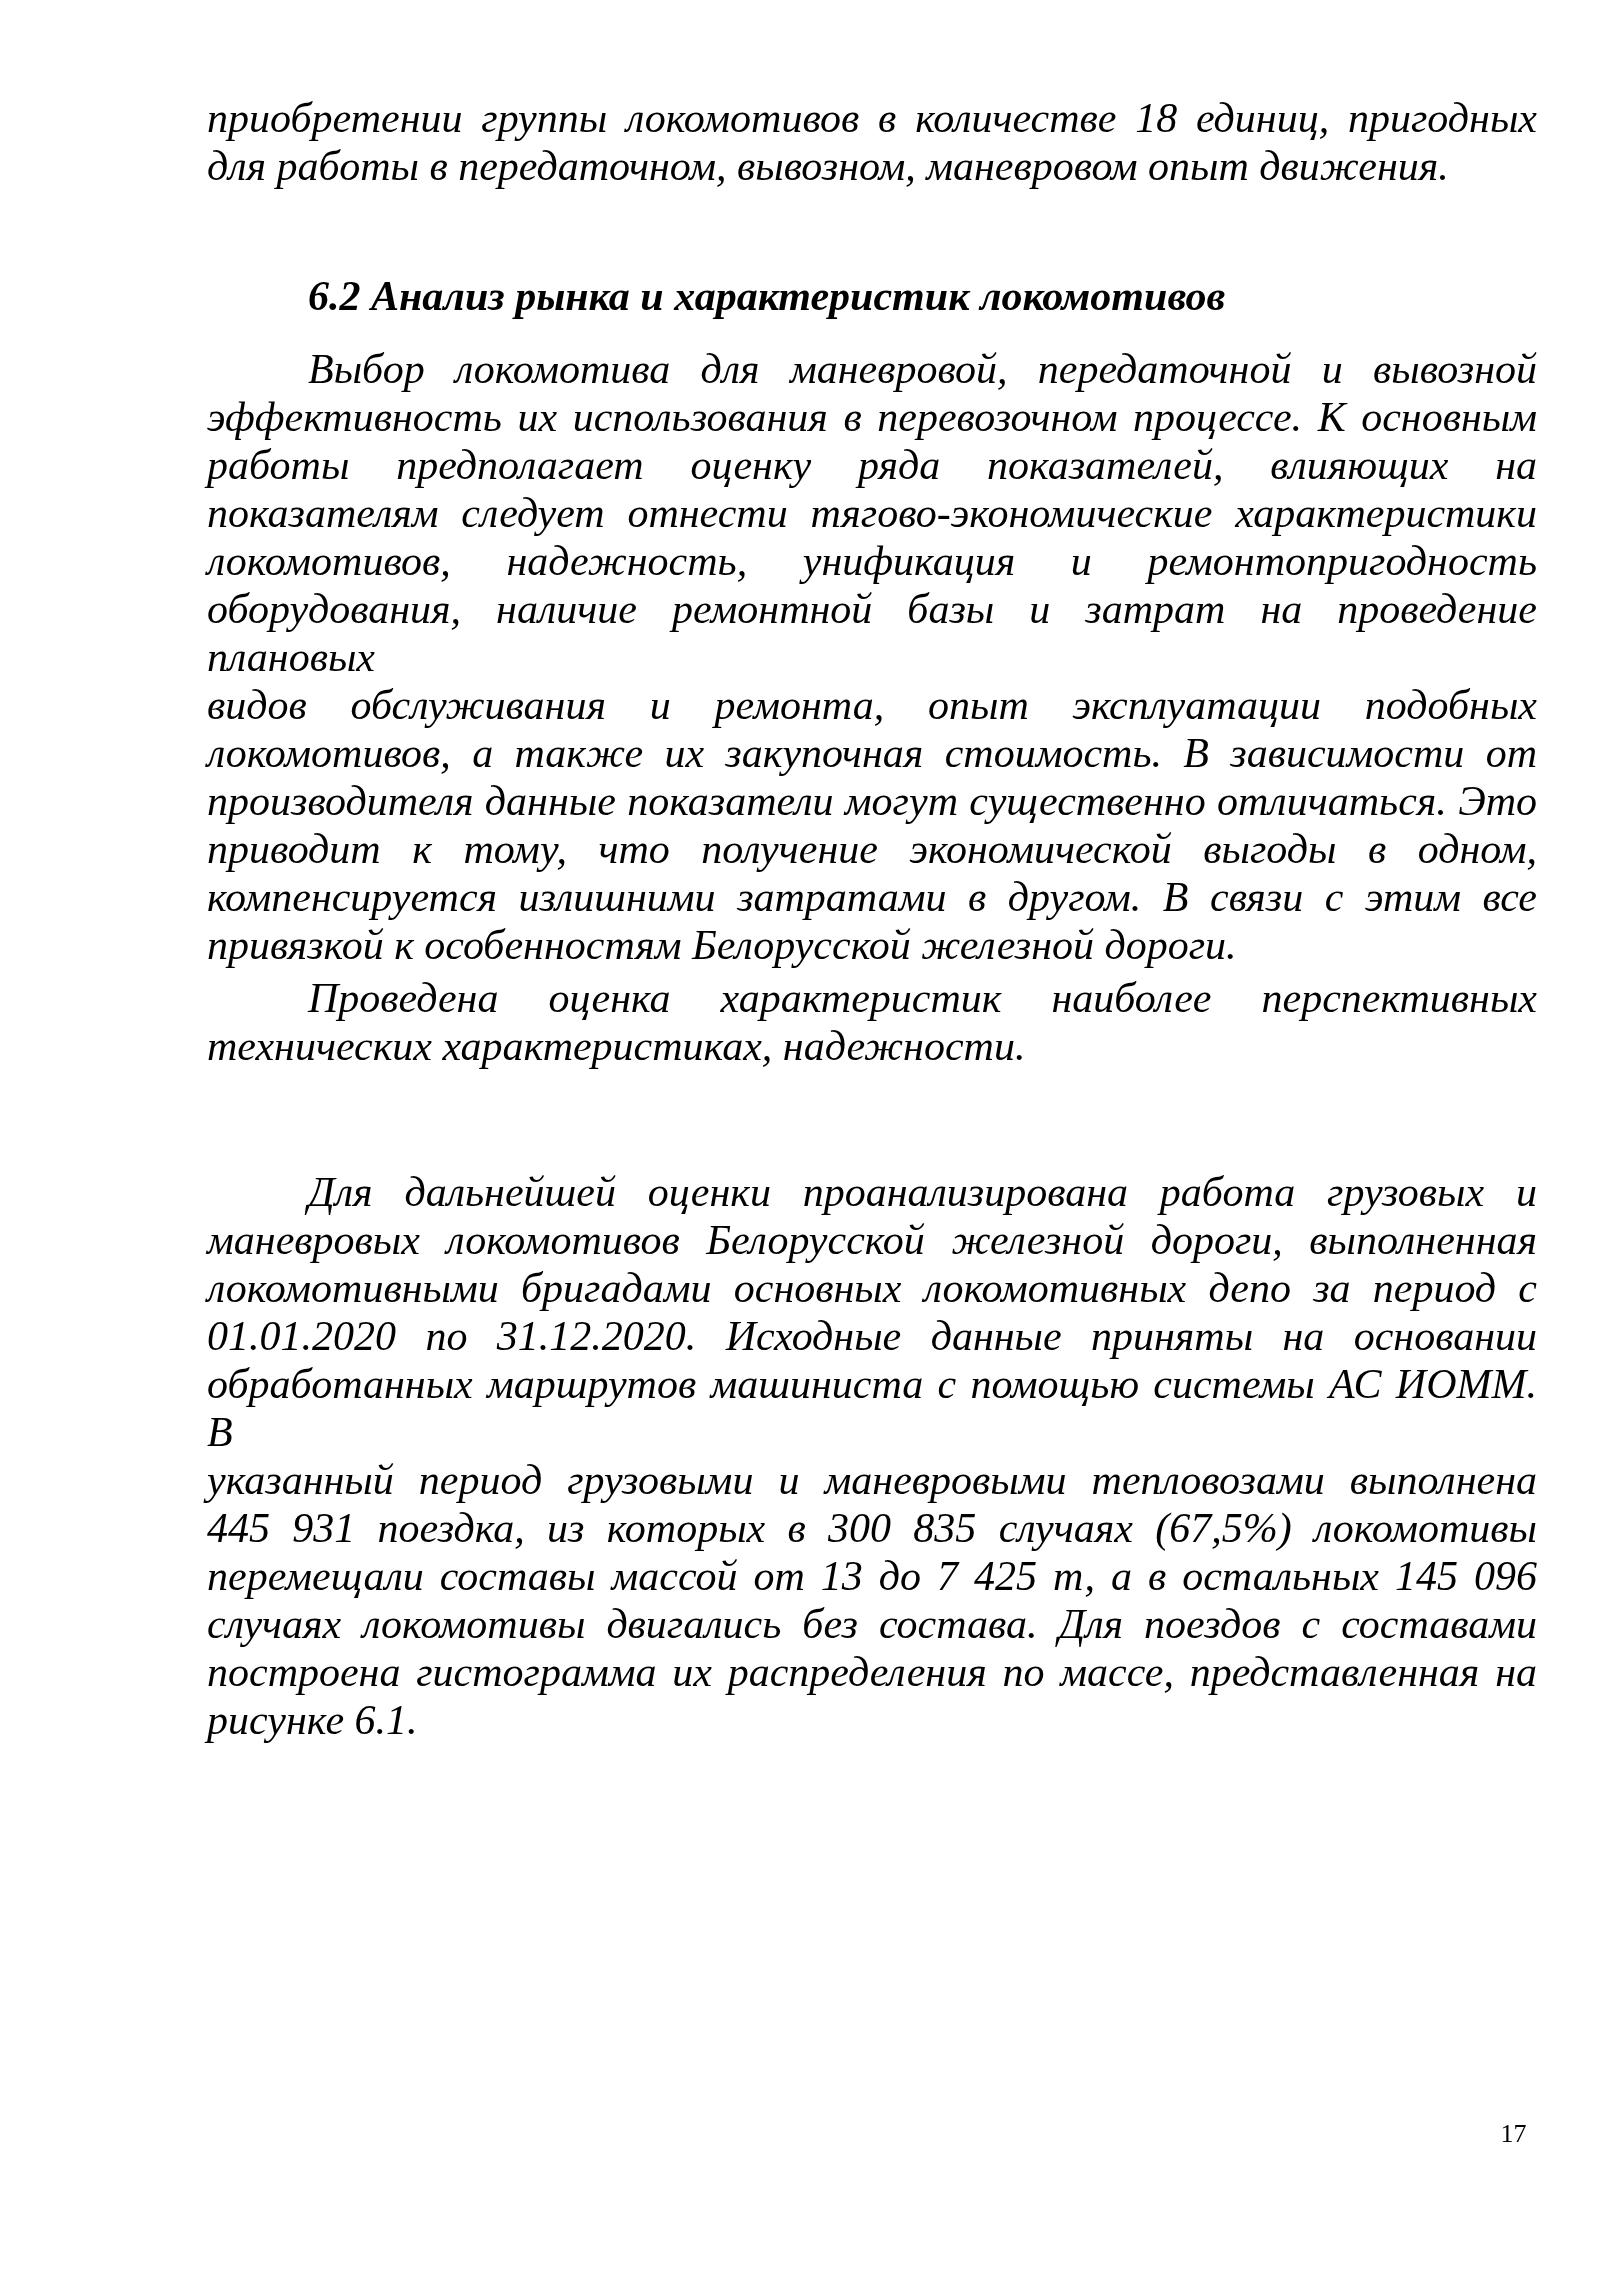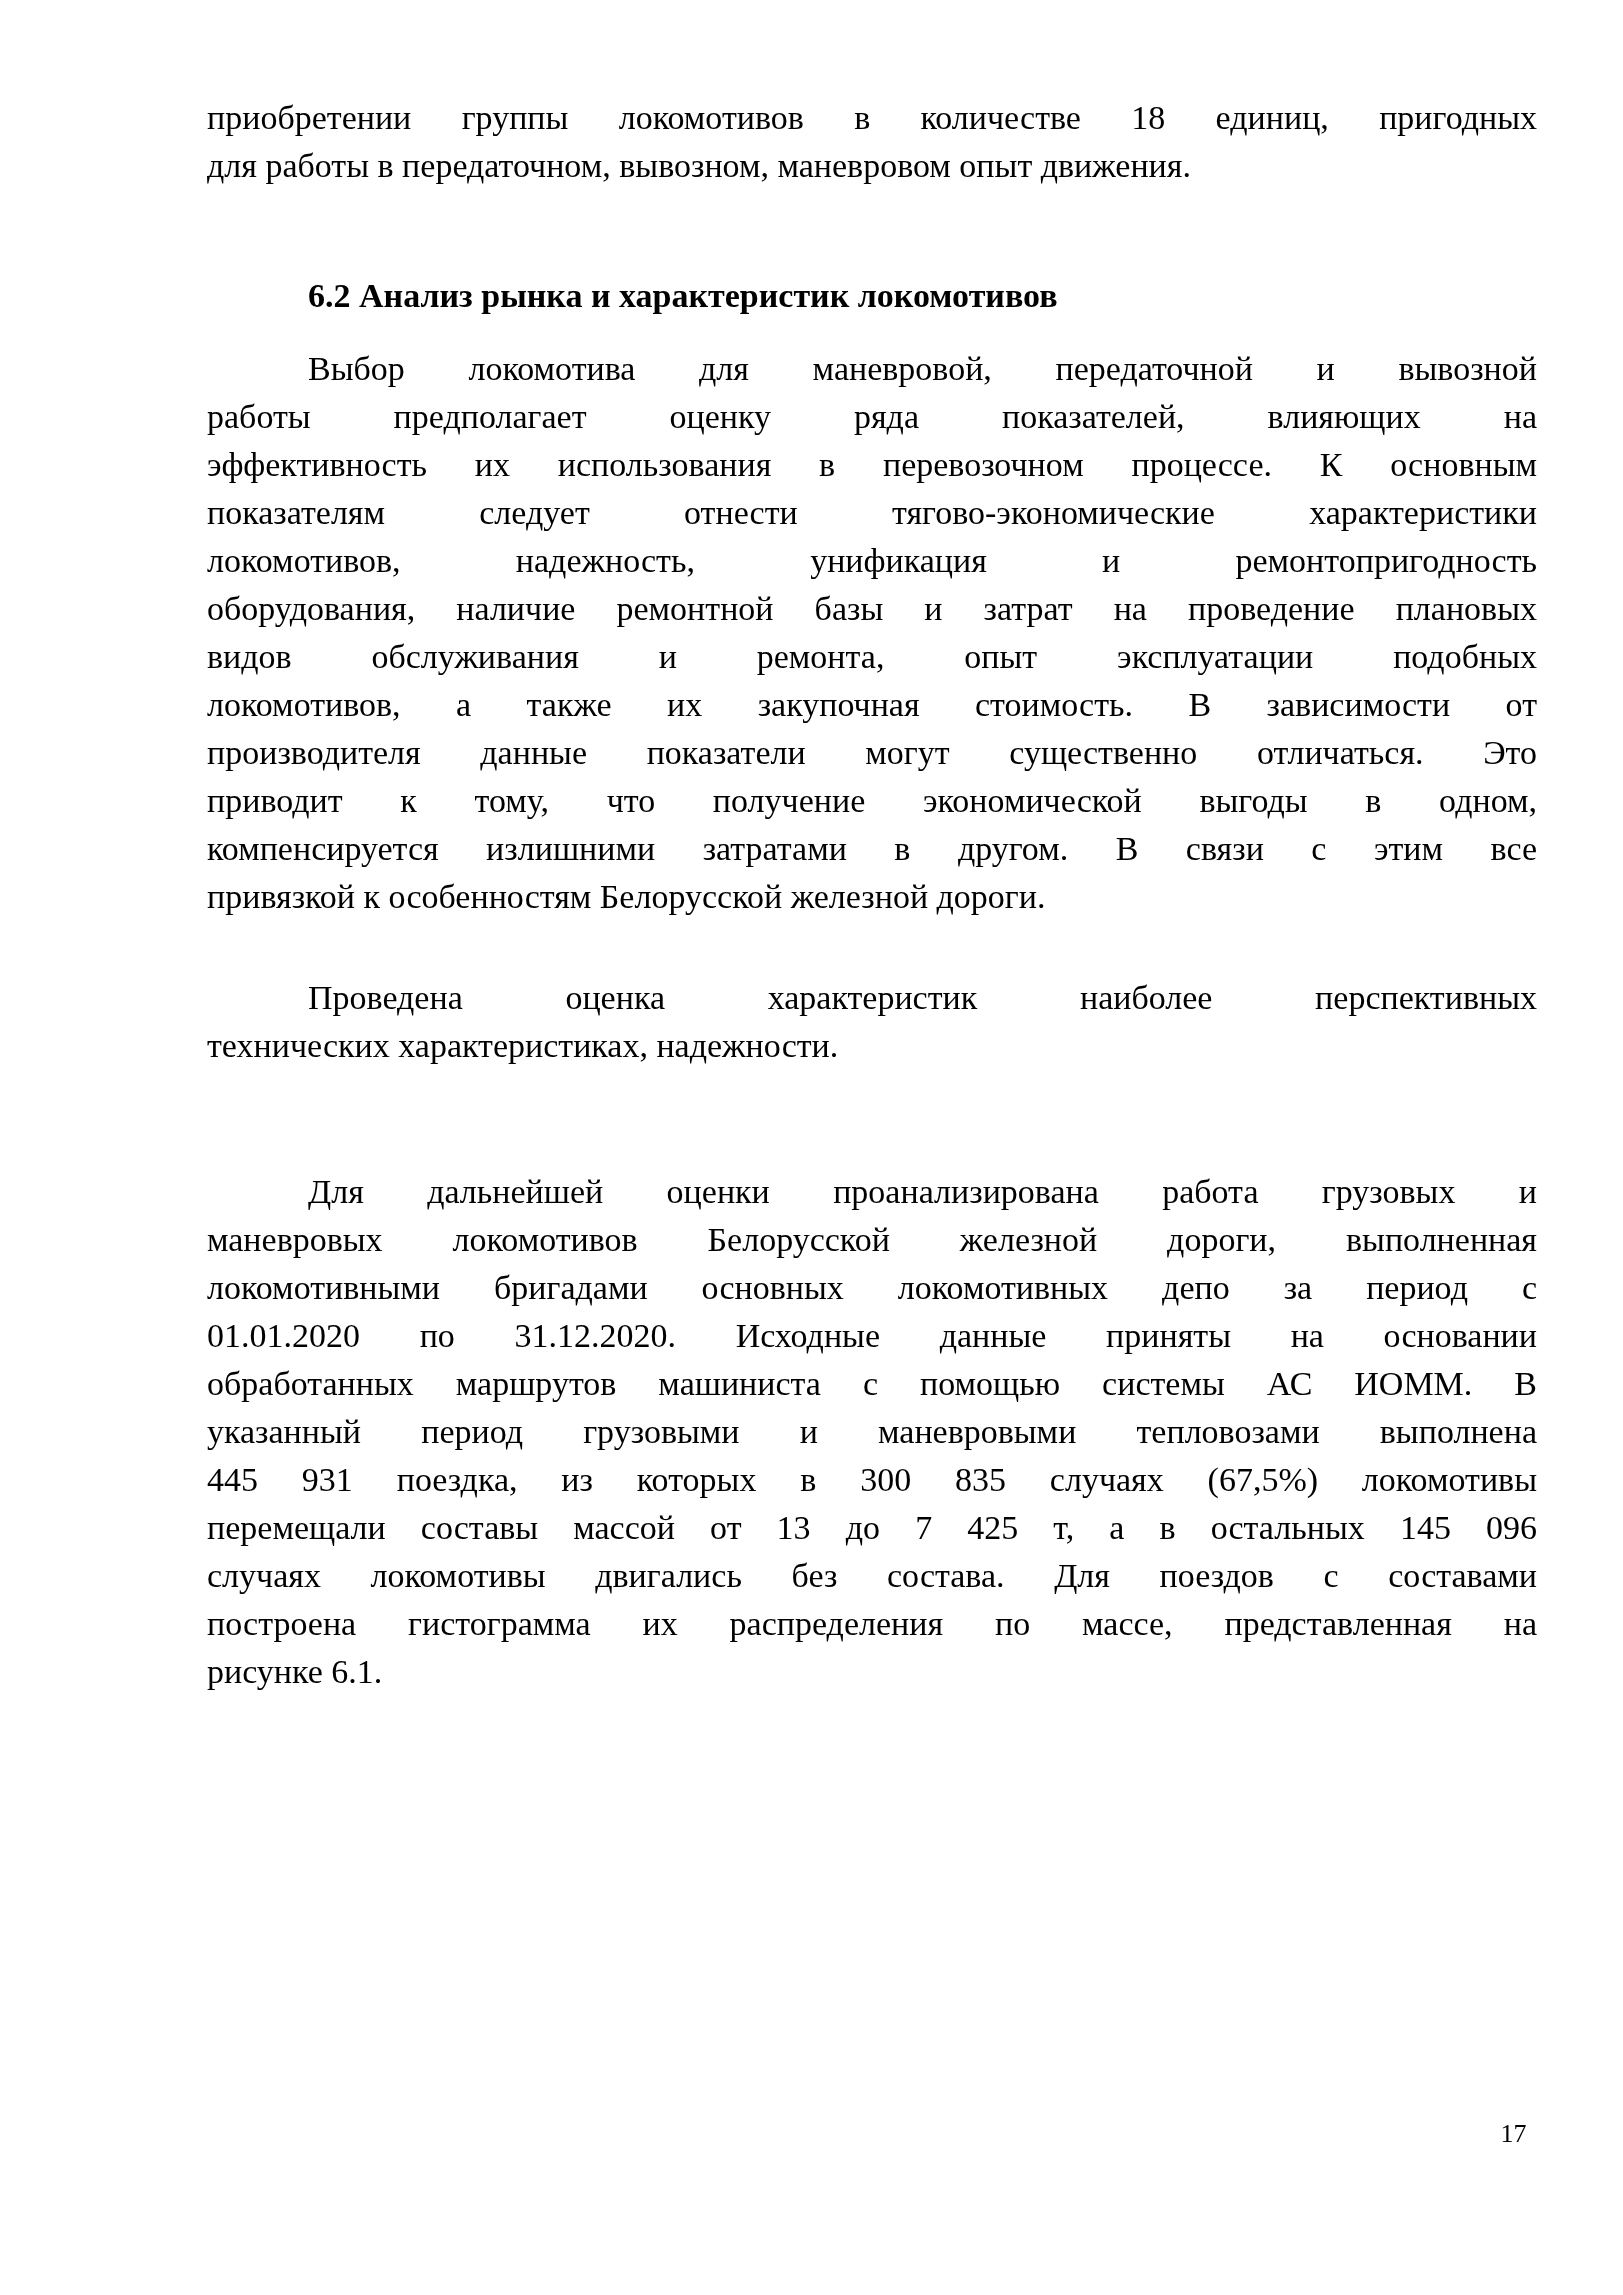--- a/index.html
+++ b/index.html
@@ -18,24 +18,25 @@
     left: 207px;
     top: 0;
     width: 1330px;
   }
   .block {
     position: absolute;
     left: 0;
     width: 100%;
   }
   .line {
-    font-size: 34px;
+    font-size: 42px;
     line-height: 48px;
     text-align: justify;
     text-align-last: justify;
+    font-style: italic;
   }
   .line.last { text-align-last: left; }
   .line.indent { text-indent: 101px; }
   .heading .line {
     font-weight: 700;
     text-align-last: left;
   }
   .page-number {
     position: absolute;
     left: 207px;
@@ -54,22 +55,22 @@
   <div class="text-block" id="text-block">
       <div class="block paragraph" style="top: 94px;">
         <div class="line">приобретении группы локомотивов в количестве 18 единиц, пригодных</div>
         <div class="line last">для работы в передаточном, вывозном, маневровом опыт движения.</div>
       </div>
       <div class="block heading" style="top: 272px;">
         <div class="line indent last">6.2 Анализ рынка и характеристик локомотивов</div>
       </div>
       <div class="block paragraph" style="top: 345px;">
         <div class="line indent">Выбор локомотива для маневровой, передаточной и вывозной</div>
+        <div class="line">эффективность их использования в перевозочном процессе. К основным</div>
         <div class="line">работы предполагает оценку ряда показателей, влияющих на</div>
-        <div class="line">эффективность их использования в перевозочном процессе. К основным</div>
         <div class="line">показателям следует отнести тягово-экономические характеристики</div>
         <div class="line">локомотивов, надежность, унификация и ремонтопригодность</div>
         <div class="line">оборудования, наличие ремонтной базы и затрат на проведение плановых</div>
         <div class="line">видов обслуживания и ремонта, опыт эксплуатации подобных</div>
         <div class="line">локомотивов, а также их закупочная стоимость. В зависимости от</div>
         <div class="line">производителя данные показатели могут существенно отличаться. Это</div>
         <div class="line">приводит к тому, что получение экономической выгоды в одном,</div>
         <div class="line">компенсируется излишними затратами в другом. В связи с этим все</div>
         <div class="line last">привязкой к особенностям Белорусской железной дороги.</div>
       </div>

